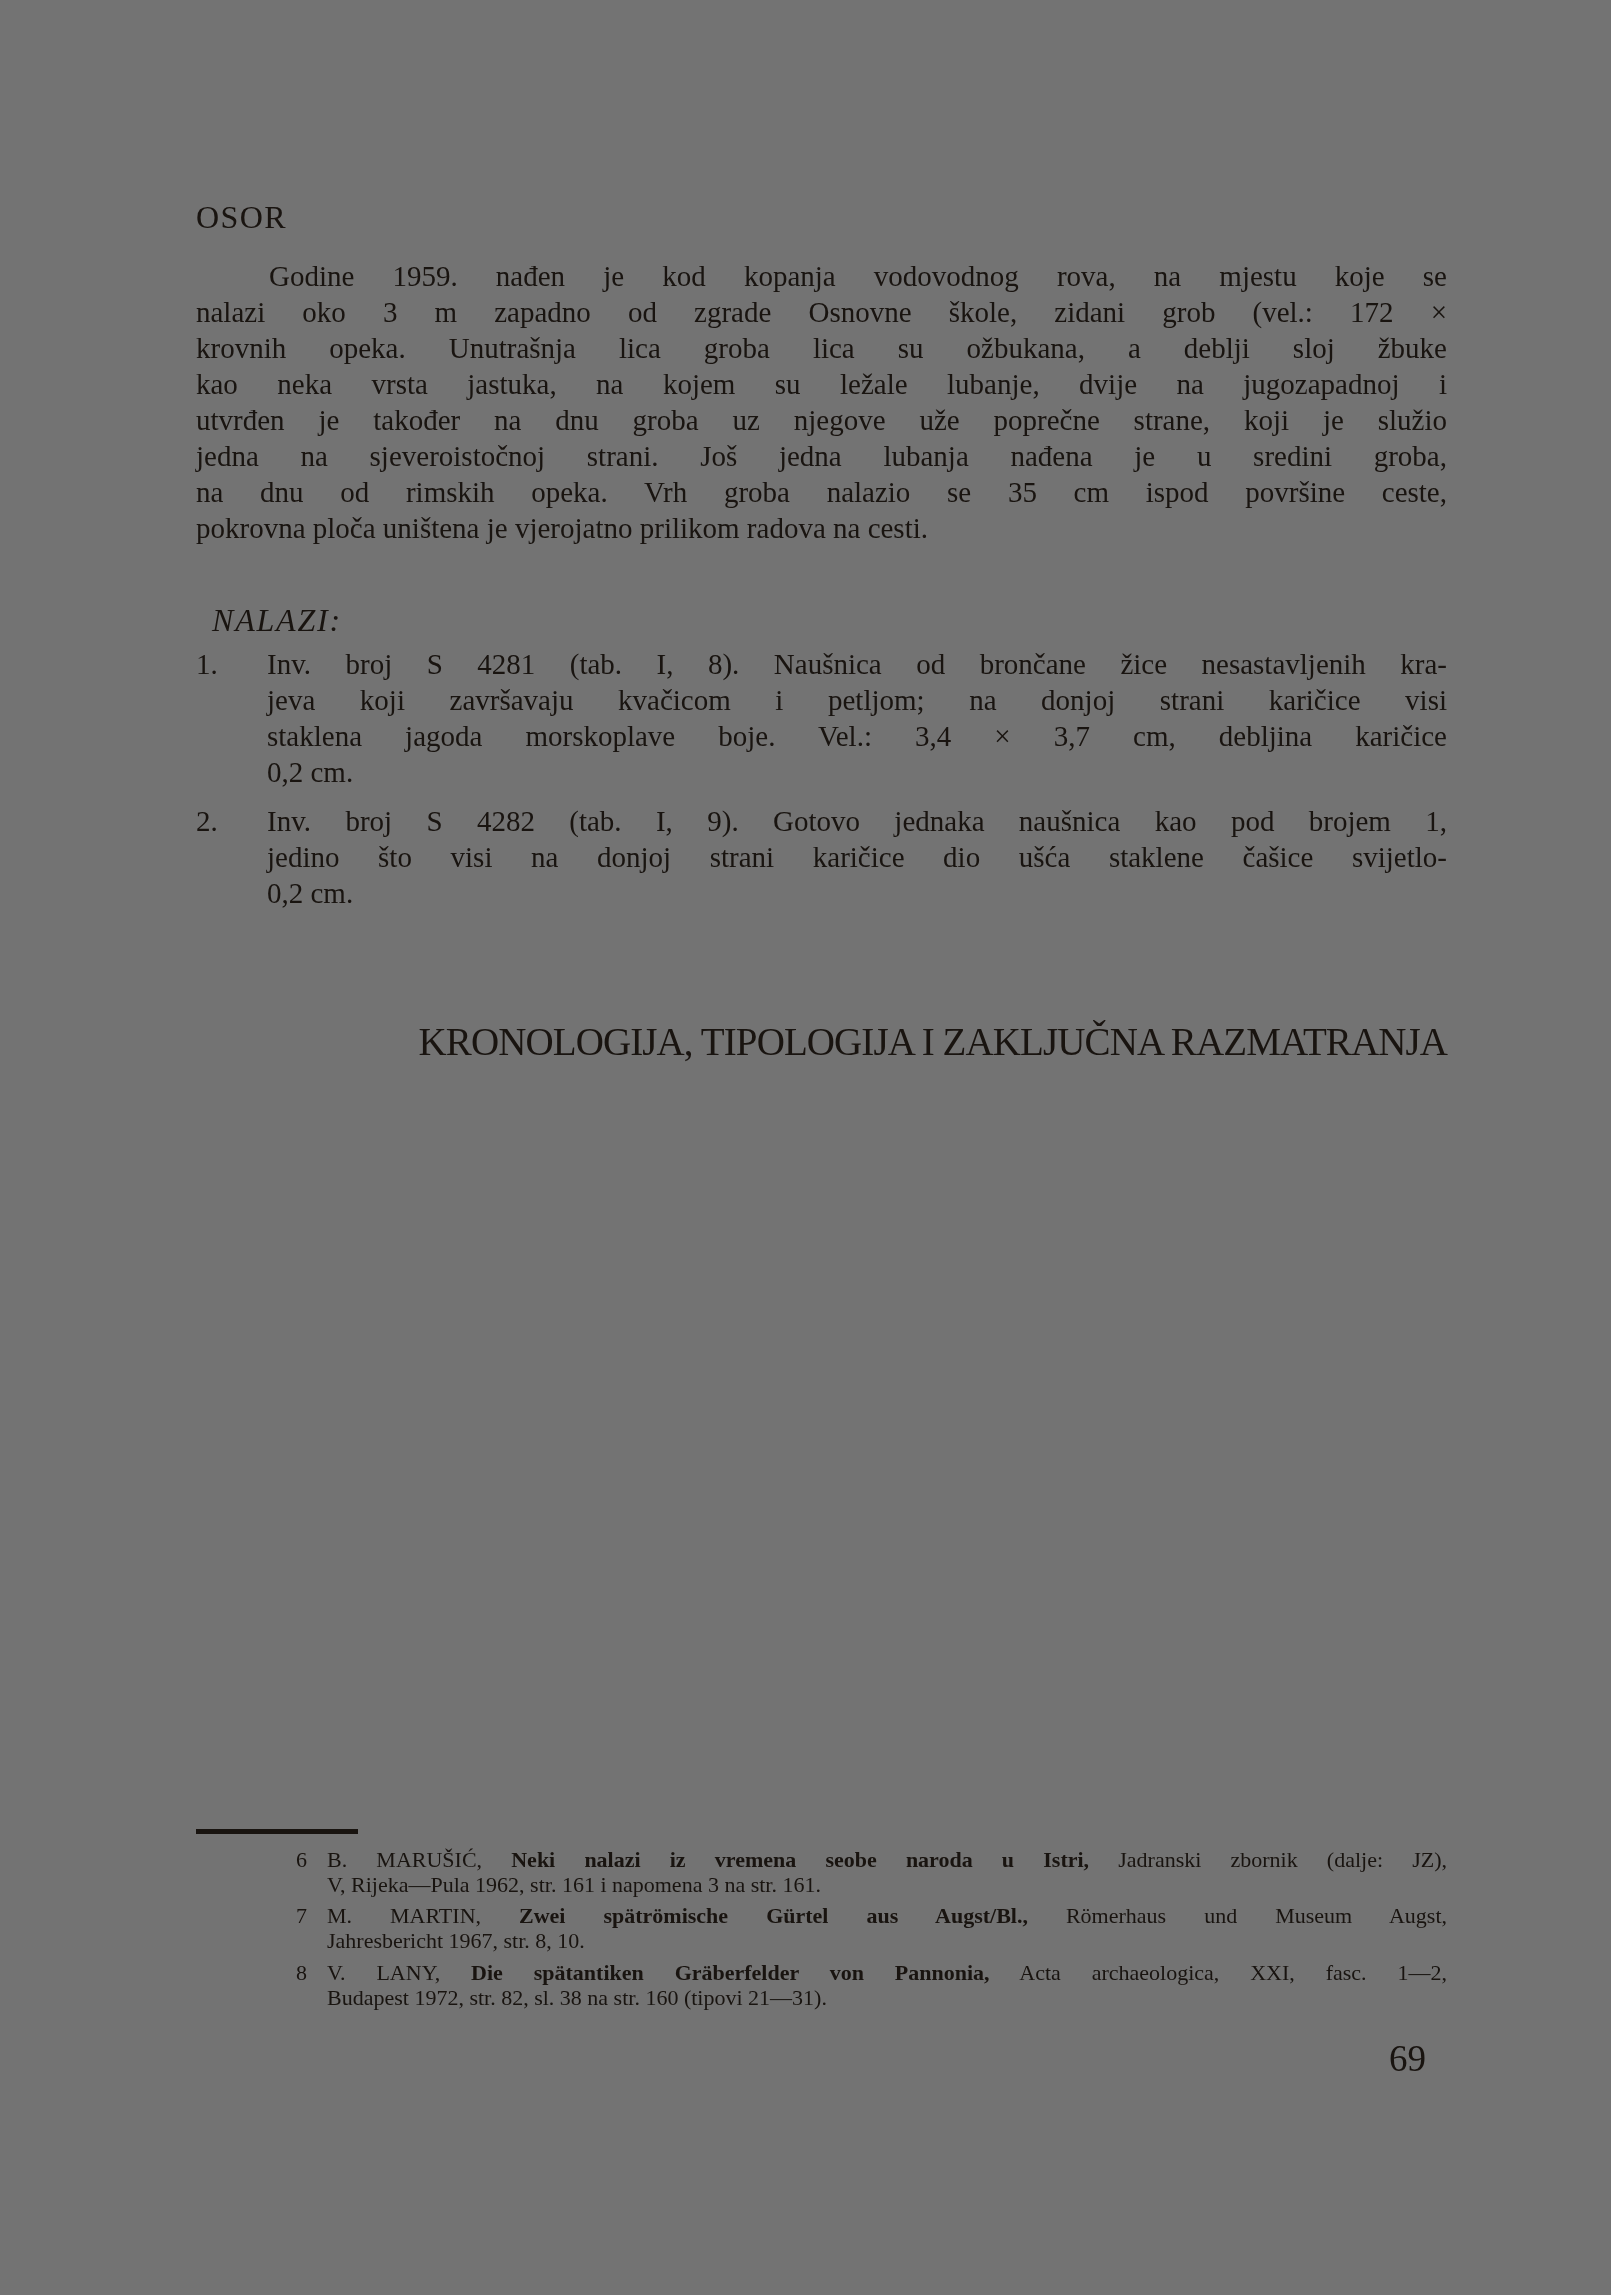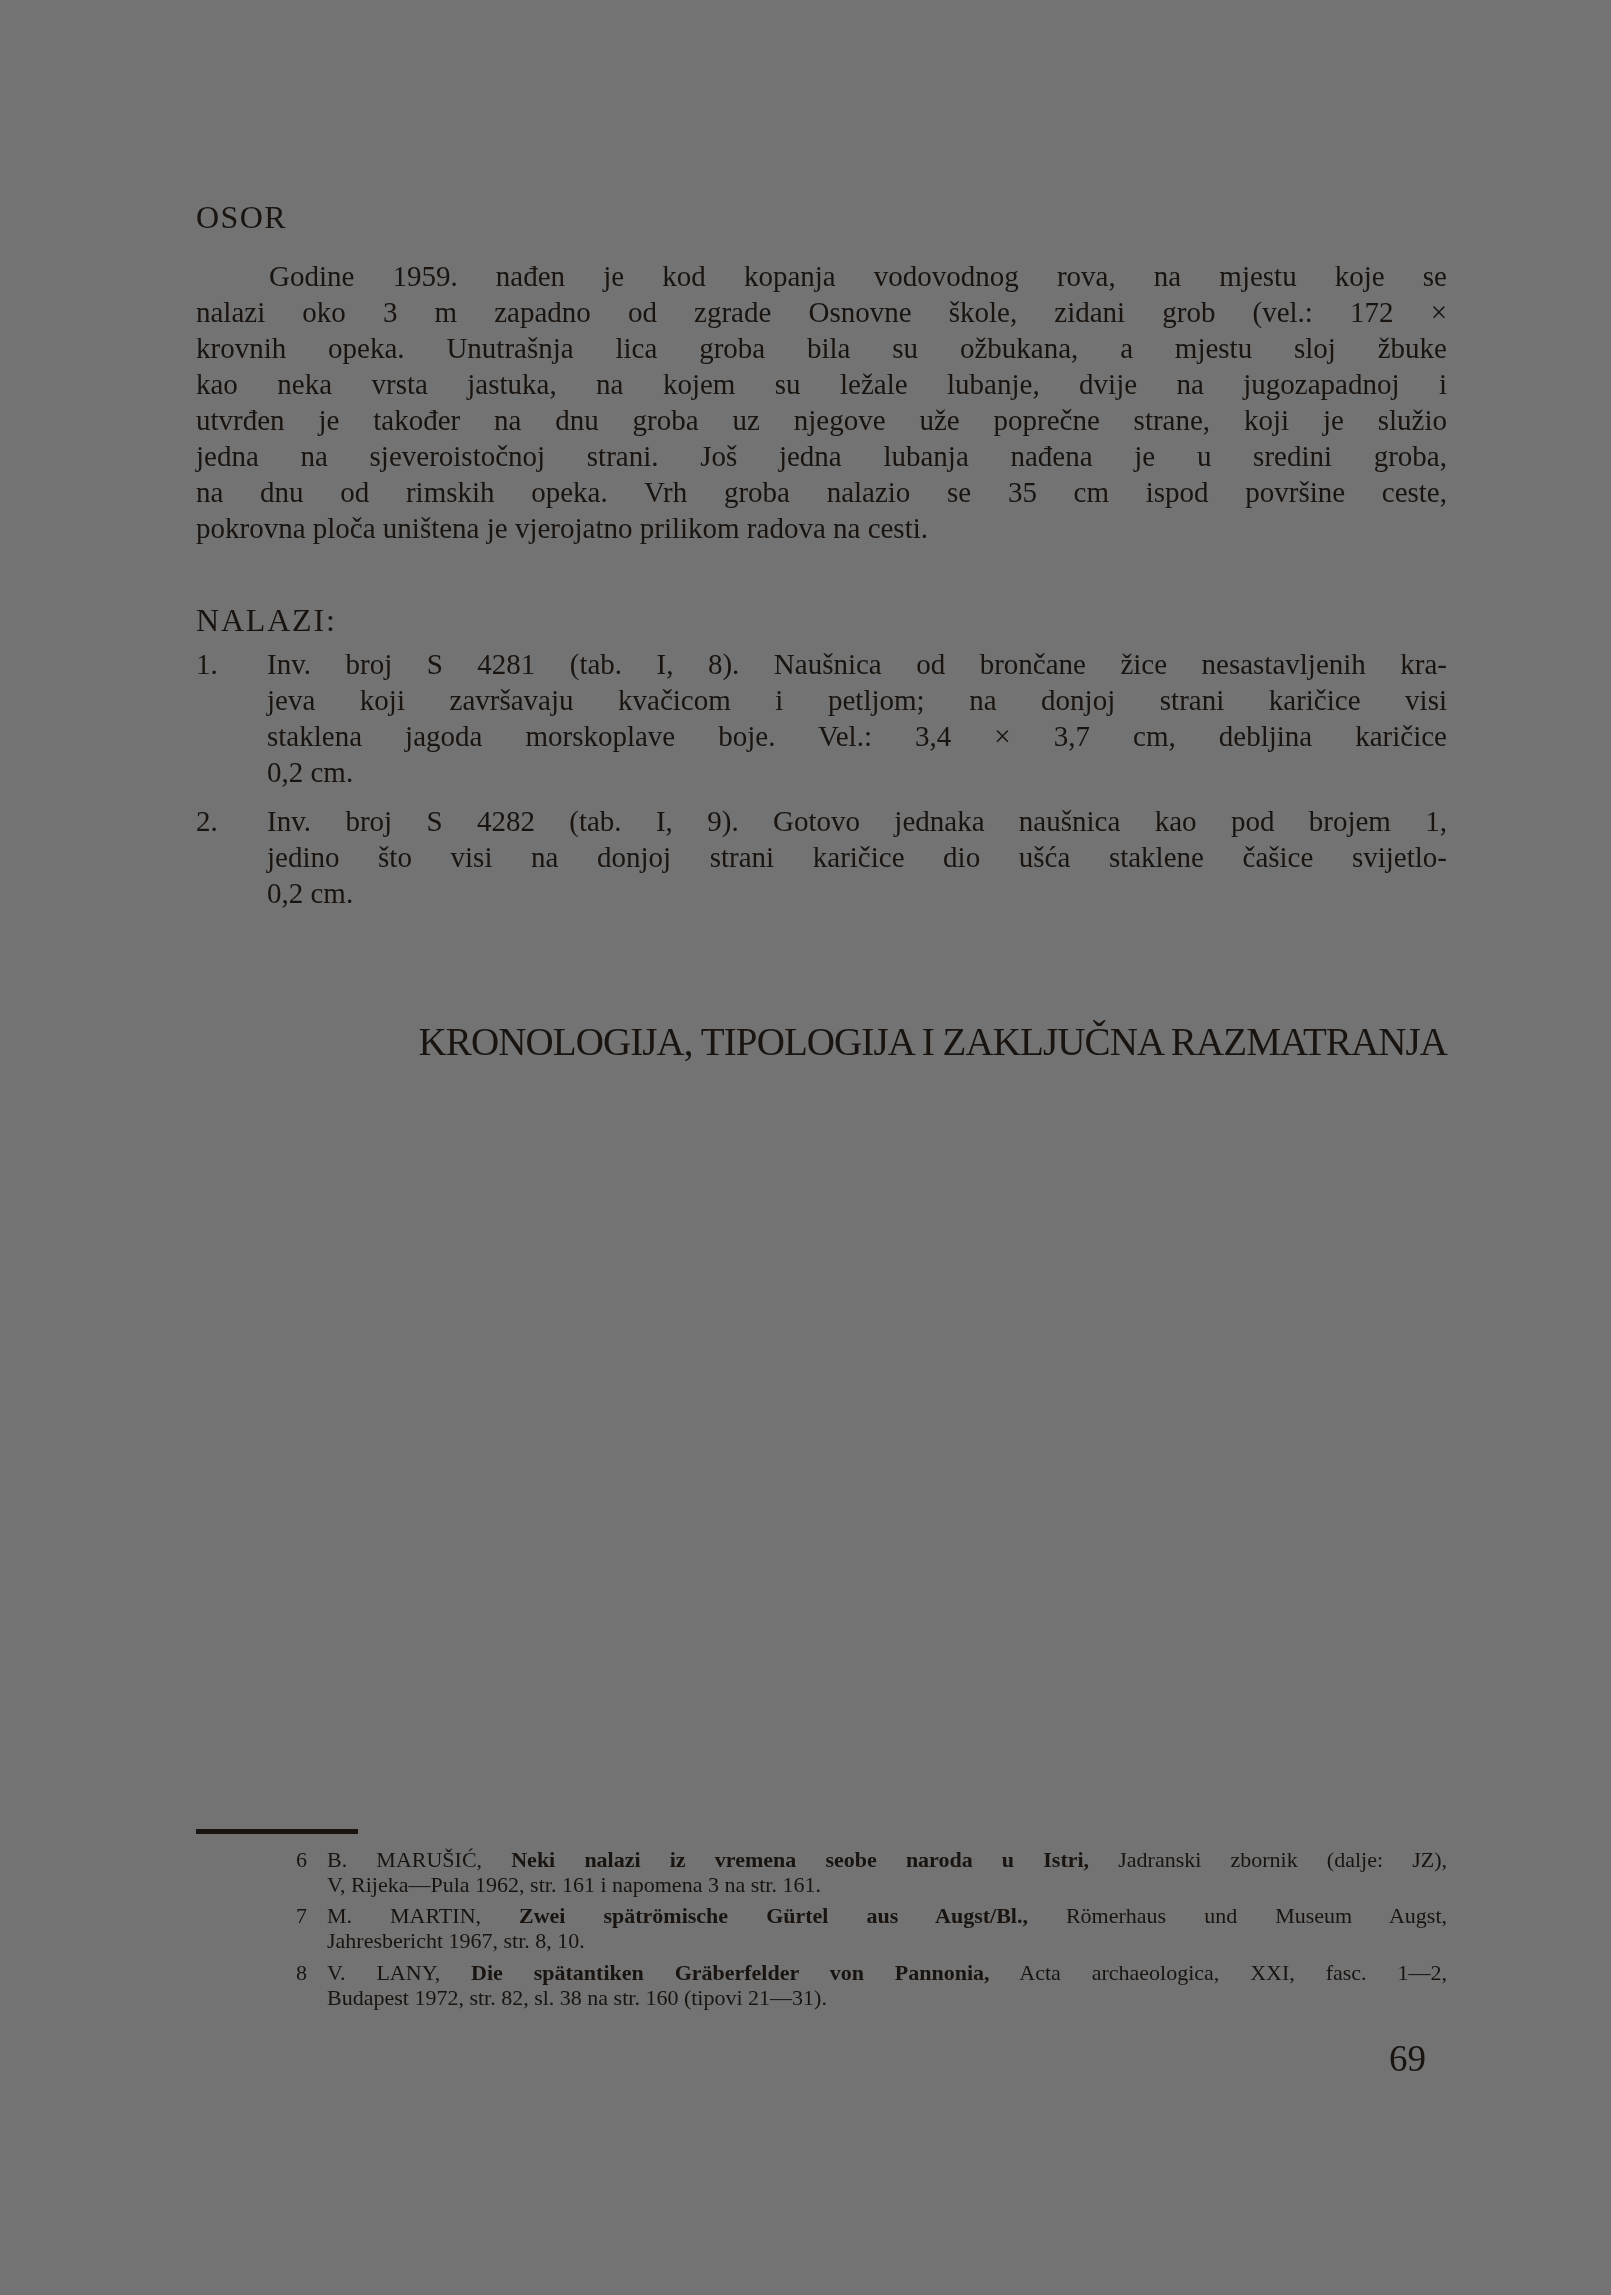--- a/index.html
+++ b/index.html
@@ -20,22 +20,22 @@
   sup { font-size:60%; line-height:0; vertical-align:super; }
   b { font-weight:bold; }
 
   .h-osor {
     position:absolute; left:196px; top:199px;
     margin:0; font-size:32px; font-weight:400; letter-spacing:1.4px;
   }
   .para-osor { position:absolute; left:196px; top:258px; width:1251px; }
 
   .h-nalazi {
-    position:absolute; left:196px; top:602px;
-    margin:0; font-size:32px; font-weight:400; letter-spacing:1.8px;
+    position:absolute; left:212px; top:602px;
+    margin:0; font-size:32px; font-weight:400; letter-spacing:1.8px;font-style:italic;
   }
   .finds { position:absolute; left:196px; top:646px; width:1251px; }
   .find { display:flex; margin-bottom:13px; }
   .find-num { flex:none; width:71px; }
   .find-lines { flex:1 1 auto; min-width:0; }
 
   .h-kron {
     position:absolute; left:196px; top:1019px; width:1251px;
     margin:0; font-size:39px; font-weight:400; letter-spacing:-0.9px;
     text-align:right; white-space:nowrap;
@@ -57,21 +57,21 @@
 </head>
 <body>
 
 <div class="page">
 
   <h1 class="h-osor">OSOR</h1>
 
   <div class="para-osor body-text">
       <div class="line just ind">Godine 1959. nađen je kod kopanja vodovodnog rova, na mjestu koje se</div>
       <div class="line just">nalazi oko 3 m zapadno od zgrade Osnovne škole, zidani grob (vel.: 172 ×</div>
-      <div class="line just">krovnih opeka. Unutrašnja lica groba bila su ožbukana, a mjestu sloj žbuke</div>
+      <div class="line just">krovnih opeka. Unutrašnja lica groba lica su ožbukana, a deblji sloj žbuke</div>
       <div class="line just">kao neka vrsta jastuka, na kojem su ležale lubanje, dvije na jugozapadnoj i</div>
       <div class="line just">utvrđen je također na dnu groba uz njegove uže poprečne strane, koji je služio</div>
       <div class="line just">jedna na sjeveroistočnoj strani. Još jedna lubanja nađena je u sredini groba,</div>
       <div class="line just">na dnu od rimskih opeka. Vrh groba nalazio se 35 cm ispod površine ceste,</div>
       <div class="line">pokrovna ploča uništena je vjerojatno prilikom radova na cesti.</div>
     </div>
 
   <h2 class="h-nalazi">NALAZI:</h2>
 
   <div class="finds body-text">

